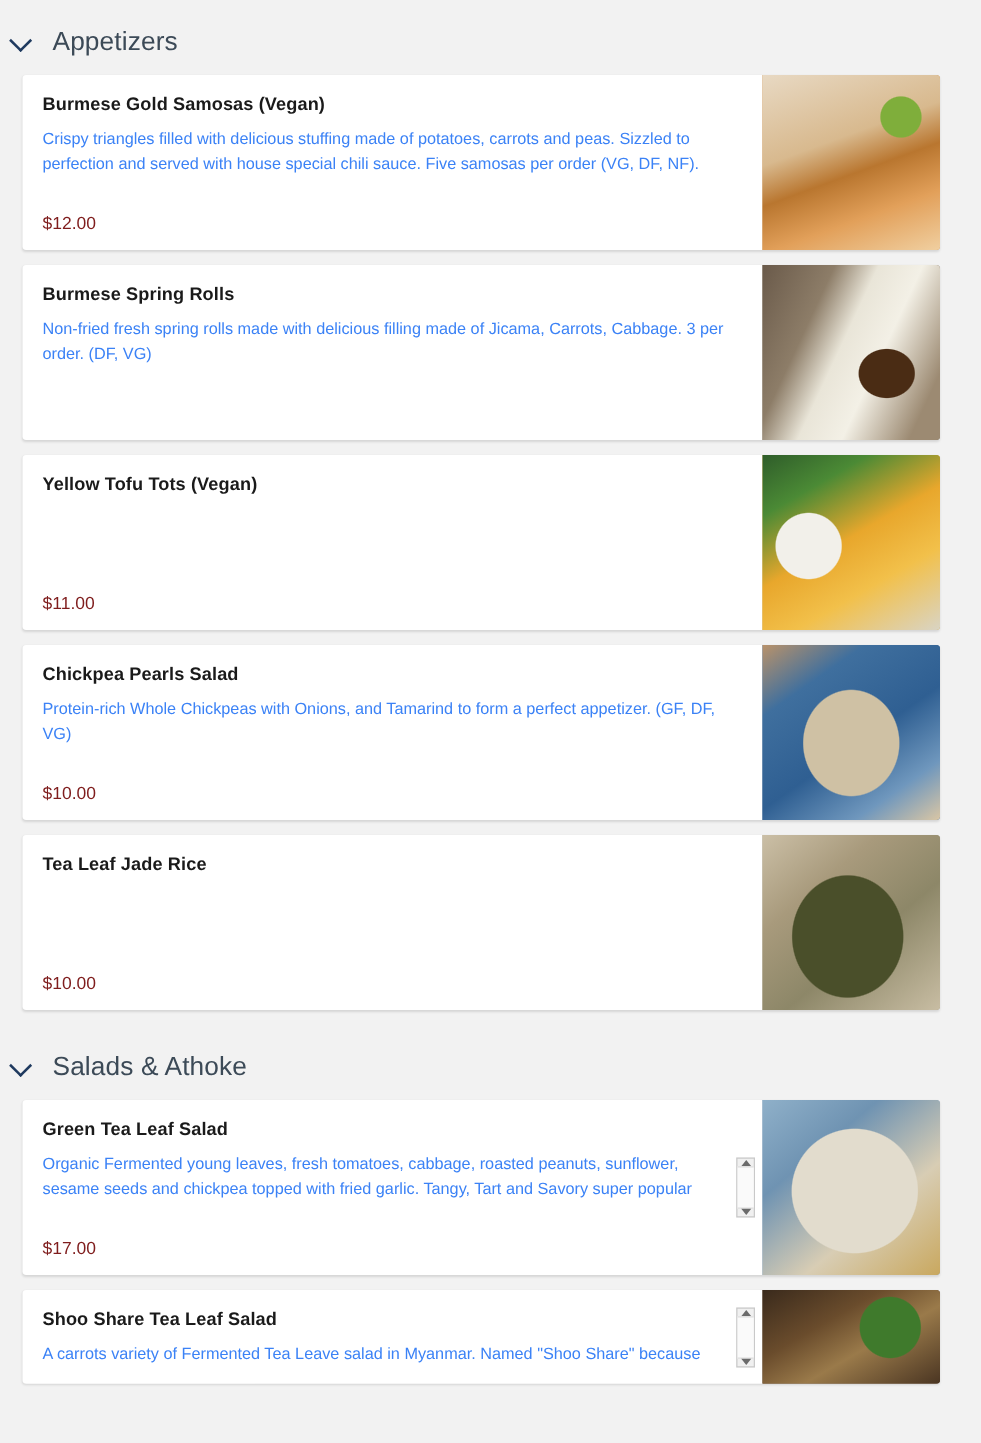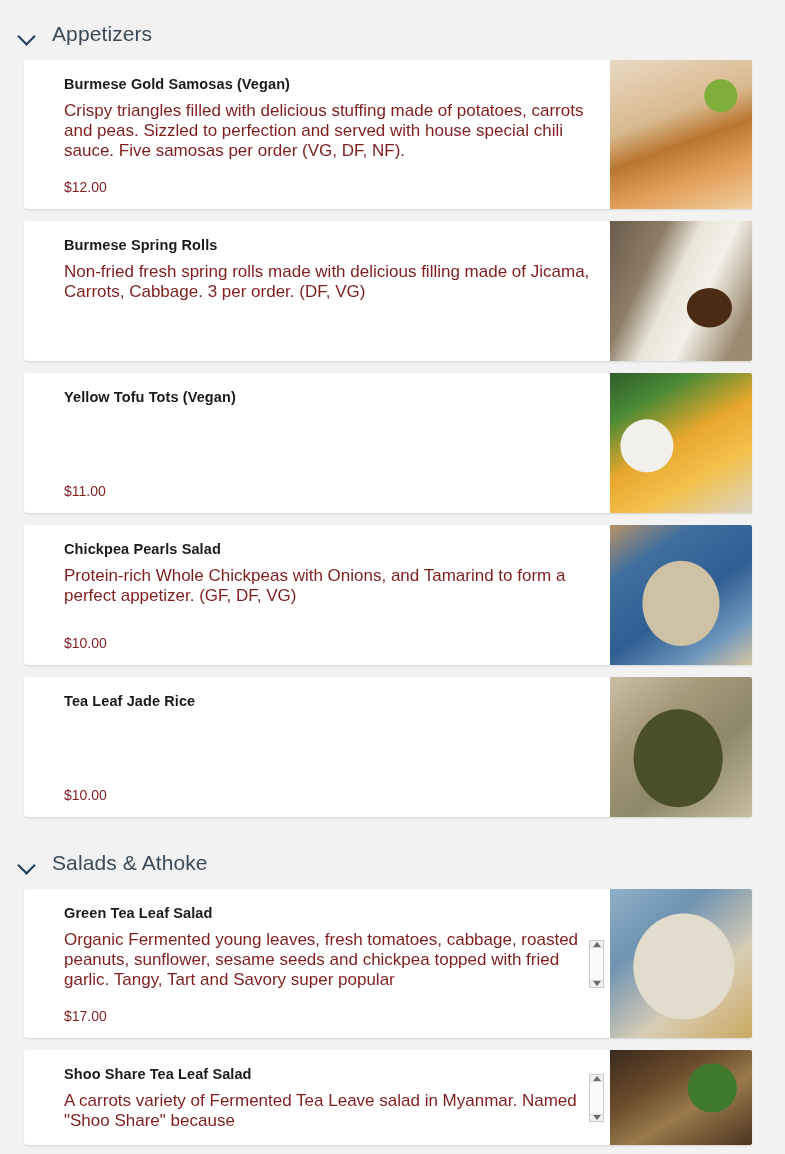--- a/index.html
+++ b/index.html
@@ -12,23 +12,23 @@
   }
   #page {
     width: 785px;
     min-height: 1154px;
     position: relative;
     background: #f2f2f2;
     overflow: hidden;
   }
   .section-header {
     display: flex;
-    align-items: flex-end;
+    align-items: flex-start;
     gap: 14px;
-    padding: 22px 0 14px 18px;
+    padding: 22px 0 14px 8px;
   }
   .chevron {
     width: 20px;
     height: 20px;
     display: inline-block;
     position: relative;
     flex: 0 0 auto;
   }
   .chevron::before {
     content: "";
@@ -41,49 +41,48 @@
     border-bottom: 2.5px solid #1f3a5f;
     transform: rotate(45deg);
   }
   .section-title {
     font-size: 21px;
     color: #3c4a57;
     font-weight: 400;
     letter-spacing: 0.1px;
   }
   .card {
-    margin: 0 33px 12px 24px;
+    margin: 0 33px 12px 18px;
     background: #ffffff;
     border-radius: 3px;
     display: flex;
     align-items: stretch;
     box-shadow: 0 1px 2px rgba(0,0,0,0.12);
     overflow: hidden;
     position: relative;
     min-height: 140px;
-    padding-left: 24px;
   }
   .card-body {
     flex: 1 1 auto;
     padding: 16px 18px 14px 16px;
     display: flex;
     flex-direction: column;
     position: relative;
   }
   .item-name {
     font-size: 14.5px;
     font-weight: bold;
     color: #1a1a1a;
     margin: 0 0 9px 0;
     letter-spacing: 0.1px;
   }
   .item-desc {
-    font-size: 17px;
+    font-size: 13px;
     line-height: 20px;
-    color: #7f1d1d;
+    color: #3b82f6;
     margin: 0;
     max-width: 556px;
   }
   .item-price {
     font-size: 14px;
     color: #7f1d1d;
     margin-top: auto;
     padding-top: 18px;
   }
   .item-photo {

